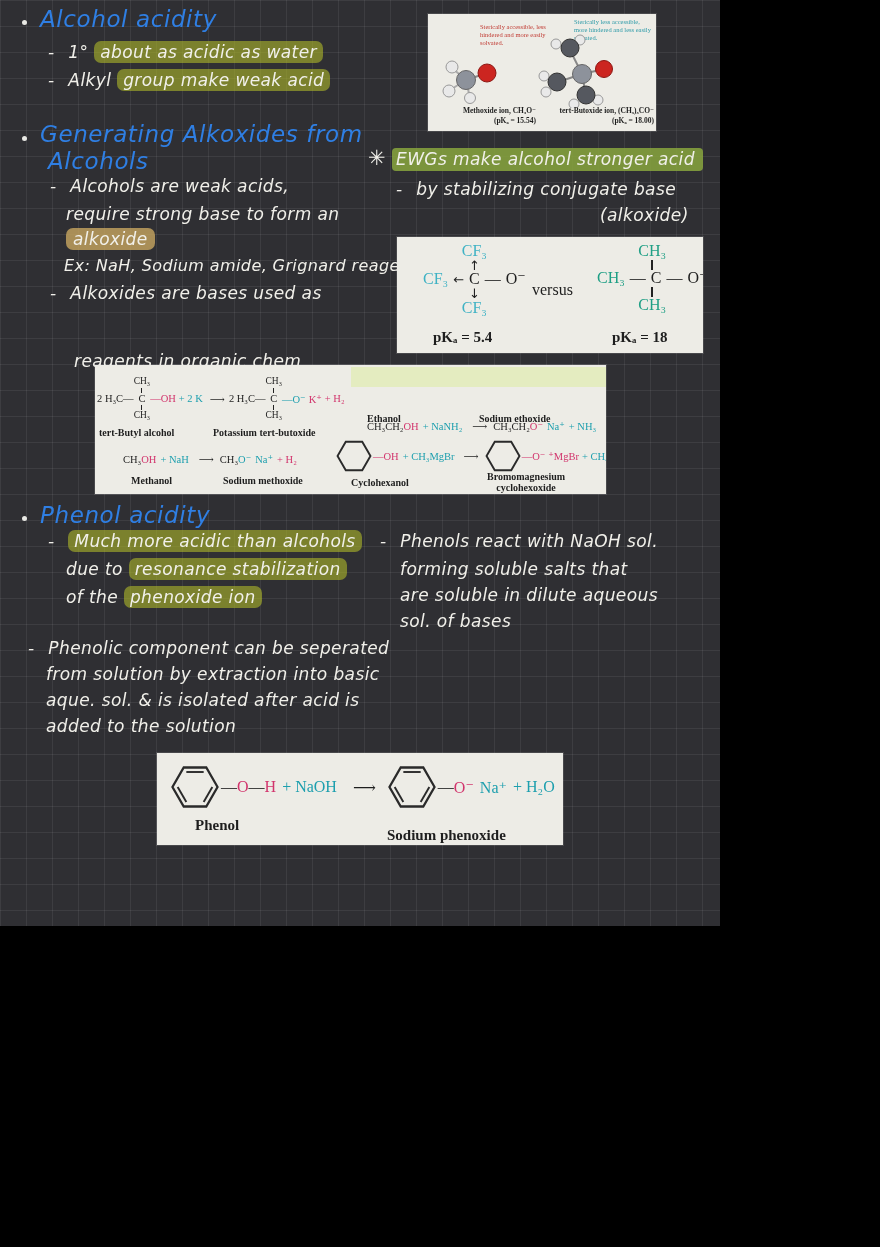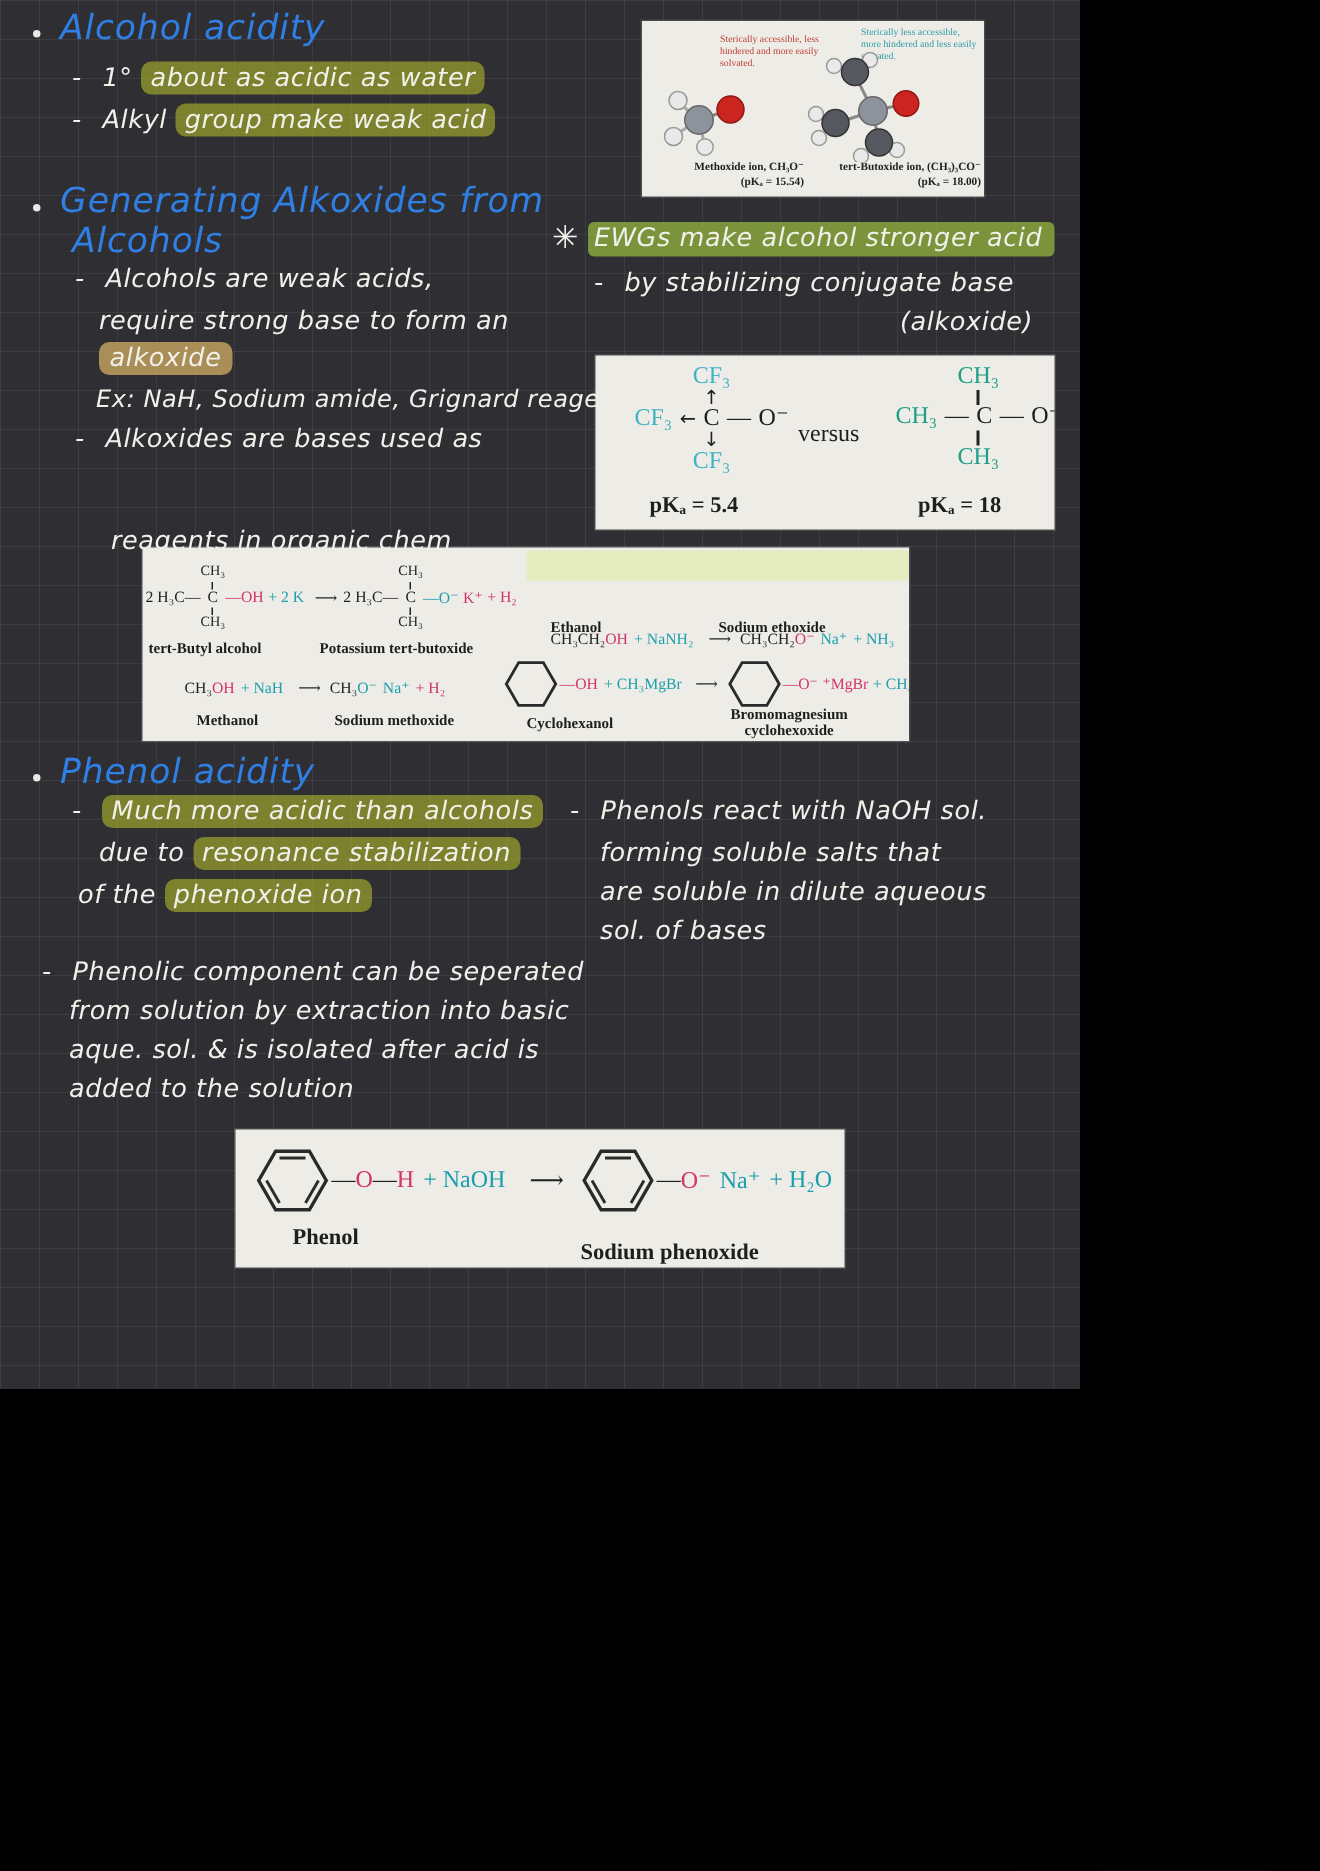--- a/index.html
+++ b/index.html
@@ -288,21 +288,21 @@
     <div class="abs hw-blue" style="left:40px; top:502px;">Phenol acidity</div>
 
     <div class="abs hw" style="left:48px; top:531px;">
       <span class="dash">-</span>
       <span class="hl-olive">Much more acidic than alcohols</span>
     </div>
     <div class="abs hw" style="left:66px; top:559px;">
       <span>due to</span>
       <span class="hl-olive">resonance stabilization</span>
     </div>
-    <div class="abs hw" style="left:52px; top:587px;">
+    <div class="abs hw" style="left:66px; top:587px;">
       <span>of the</span>
       <span class="hl-olive">phenoxide ion</span>
     </div>
 
     <div class="abs hw" style="left:380px; top:531px;">
       <span class="dash">-</span>
       <span>Phenols react with NaOH sol.</span>
     </div>
     <div class="abs hw" style="left:400px; top:559px;">forming soluble salts that</div>
     <div class="abs hw" style="left:400px; top:585px;">are soluble in dilute aqueous</div>

